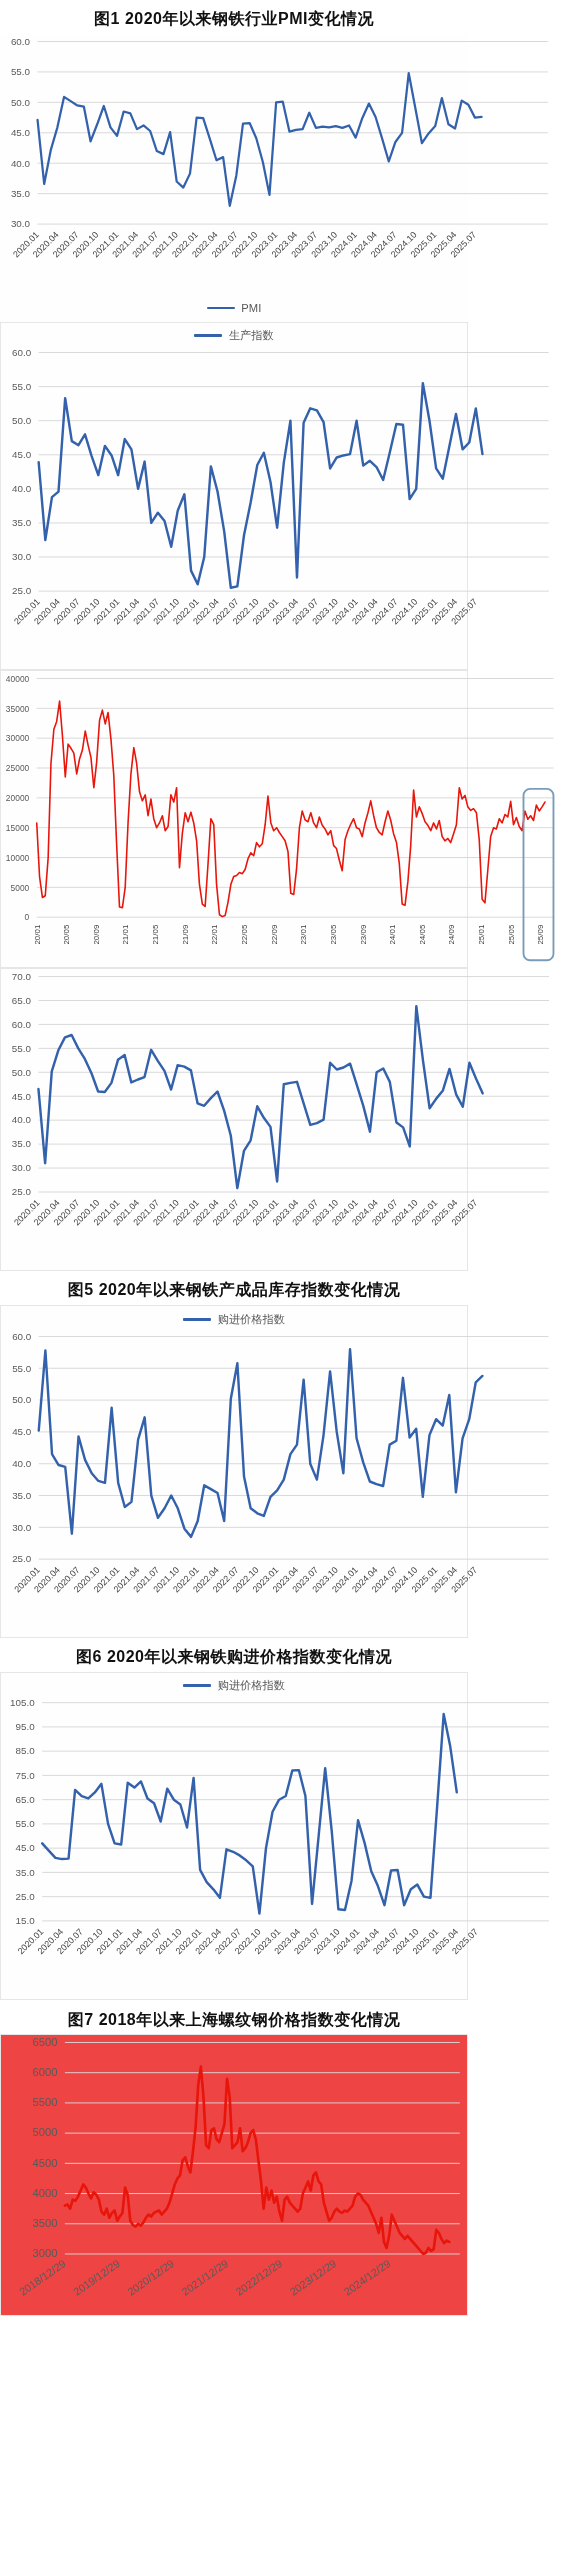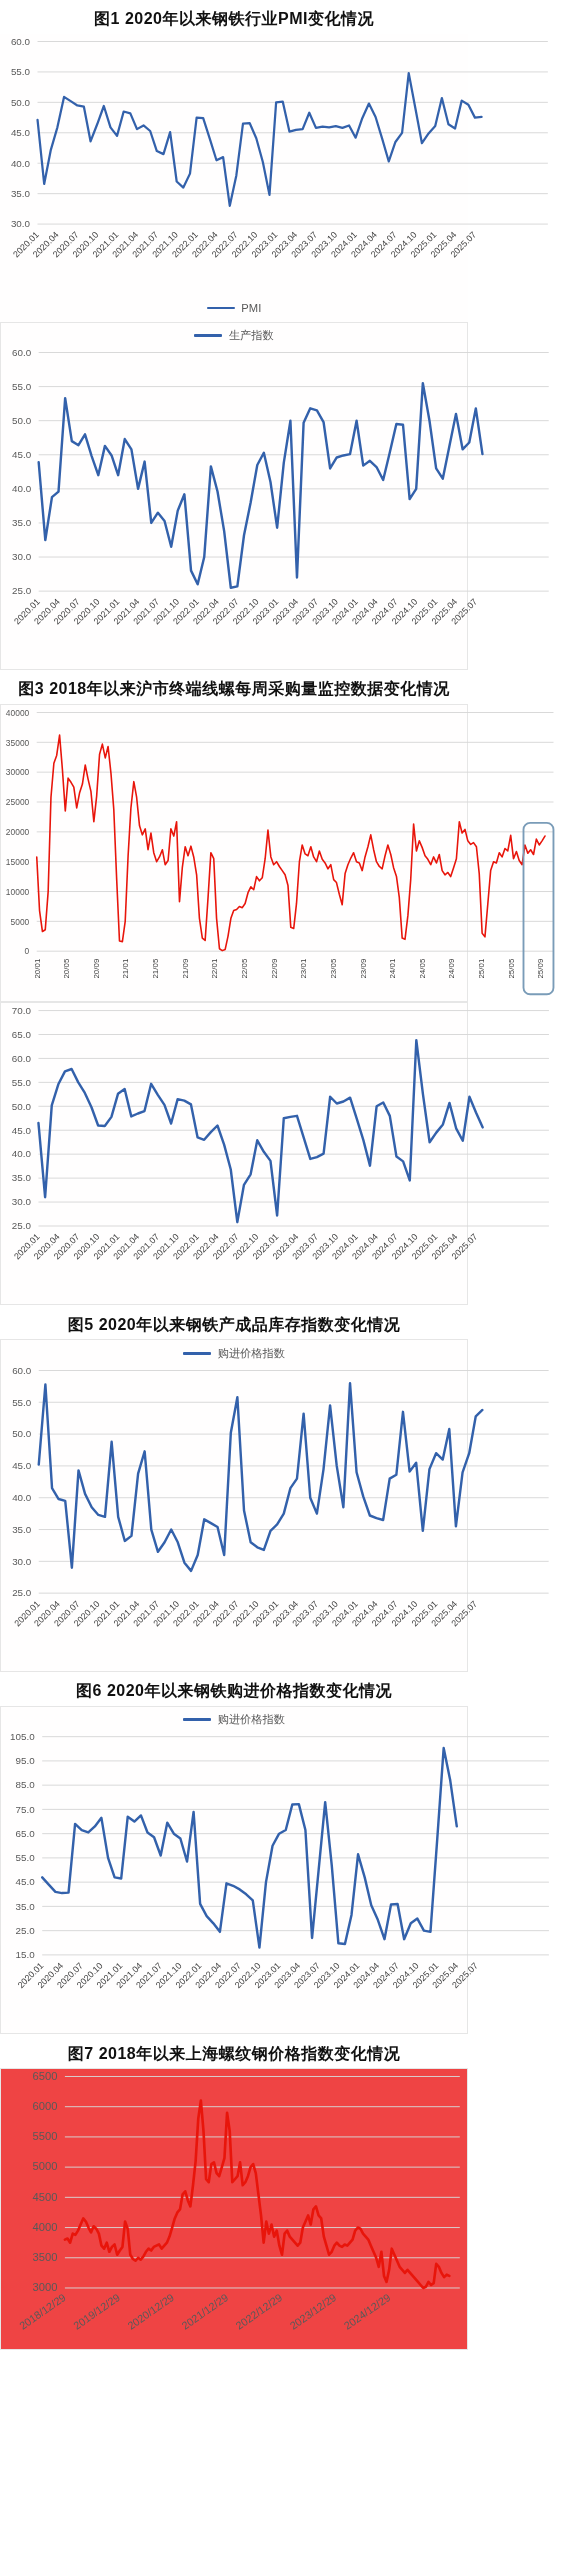--- a/index.html
+++ b/index.html
@@ -113,21 +113,20 @@
           <text x="445.4415584415584" y="275" text-anchor="end" font-size="9.5" fill="#3f3f3f" transform="rotate(-45 445.4415584415584 275)">2024.10</text>
           <text x="466.6753246753247" y="275" text-anchor="end" font-size="9.5" fill="#3f3f3f" transform="rotate(-45 466.6753246753247 275)">2025.01</text>
           <text x="487.90909090909093" y="275" text-anchor="end" font-size="9.5" fill="#3f3f3f" transform="rotate(-45 487.90909090909093 275)">2025.04</text>
           <text x="509.14285714285717" y="275" text-anchor="end" font-size="9.5" fill="#3f3f3f" transform="rotate(-45 509.14285714285717 275)">2025.07</text>
           <polyline points="40.0,125.3 47.1,208.4 54.2,162.5 61.2,156.6 68.3,56.8 75.4,102.7 82.5,107.1 89.5,95.4 96.6,118.7 103.7,139.1 110.8,107.8 117.9,118.0 124.9,139.1 132.0,100.5 139.1,111.5 146.2,153.7 153.2,124.6 160.3,190.1 167.4,179.2 174.5,188.0 181.6,215.6 188.6,177.0 195.7,159.5 202.8,241.1 209.9,255.7 216.9,226.6 224.0,129.7 231.1,156.6 238.2,198.9 245.3,259.4 252.3,257.9 259.4,203.3 266.5,168.3 273.6,128.2 280.6,115.1 287.7,146.4 294.8,195.2 301.9,126.0 309.0,80.9 316.0,248.4 323.1,83.0 330.2,67.7 337.3,69.9 344.4,82.3 351.4,131.9 358.5,120.2 365.6,118.0 372.7,116.6 379.7,80.9 386.8,128.9 393.9,123.8 401.0,130.4 408.1,144.2 415.1,115.1 422.2,84.5 429.3,85.2 436.4,164.6 443.4,153.7 450.5,40.8 457.6,80.9 464.7,131.9 471.8,142.8 478.8,108.5 485.9,73.6 493.0,111.5 500.1,104.2 507.1,67.7 514.2,116.6" fill="none" stroke="#3361ab" stroke-width="2.6" stroke-linejoin="round" stroke-linecap="round"></polyline>
         </svg></div>
   </div>
 </section>
 
 <section class="figure">
-  <h2 class="fig-title">图3 2018年以来沪市终端线螺每周采购量监控数据变化情况</h2>
   <div class="panel bordered">
     <div class="chart"><svg width="562" height="293" viewBox="0 0 600 313">
           <line x1="38" y1="8" x2="590" y2="8" stroke="#d6d6d6" stroke-width="1"></line>
           <text x="30" y="11.5" text-anchor="end" font-size="9" fill="#595959">40000</text>
           <line x1="38" y1="39.875" x2="590" y2="39.875" stroke="#d6d6d6" stroke-width="1"></line>
           <text x="30" y="43.375" text-anchor="end" font-size="9" fill="#595959">35000</text>
           <line x1="38" y1="71.75" x2="590" y2="71.75" stroke="#d6d6d6" stroke-width="1"></line>
           <text x="30" y="75.25" text-anchor="end" font-size="9" fill="#595959">30000</text>
           <line x1="38" y1="103.625" x2="590" y2="103.625" stroke="#d6d6d6" stroke-width="1"></line>
           <text x="30" y="107.125" text-anchor="end" font-size="9" fill="#595959">25000</text>

